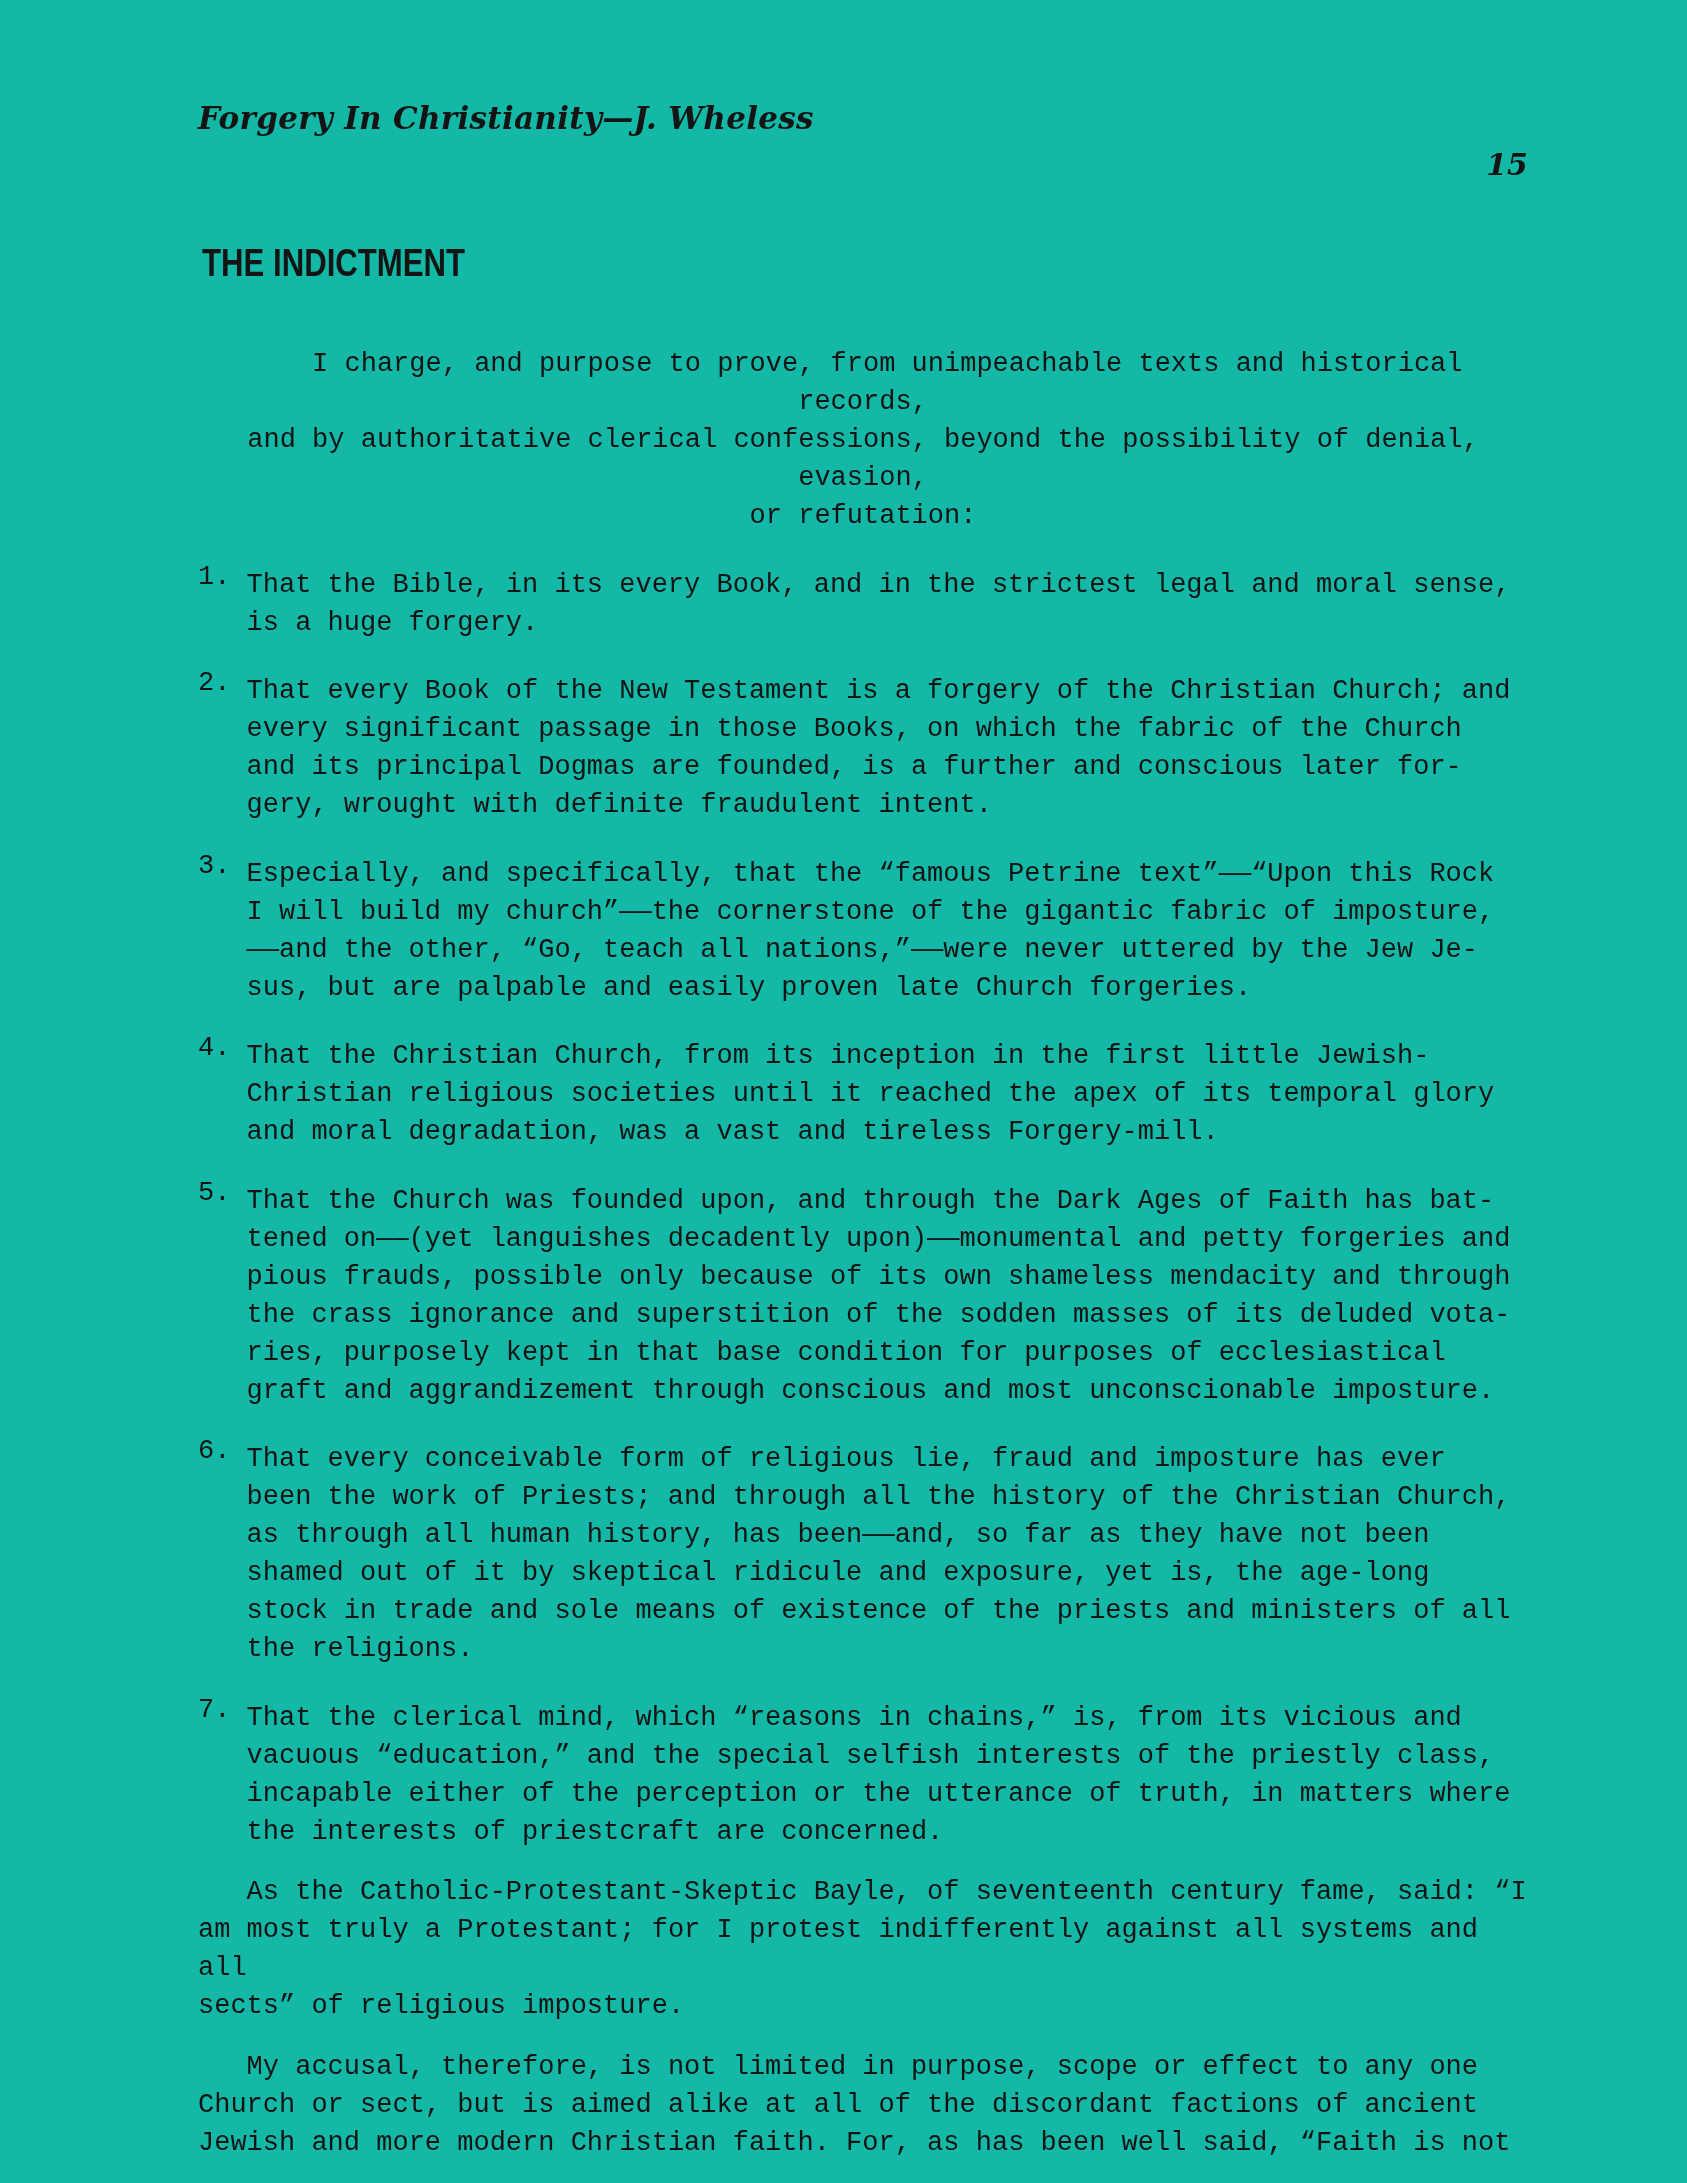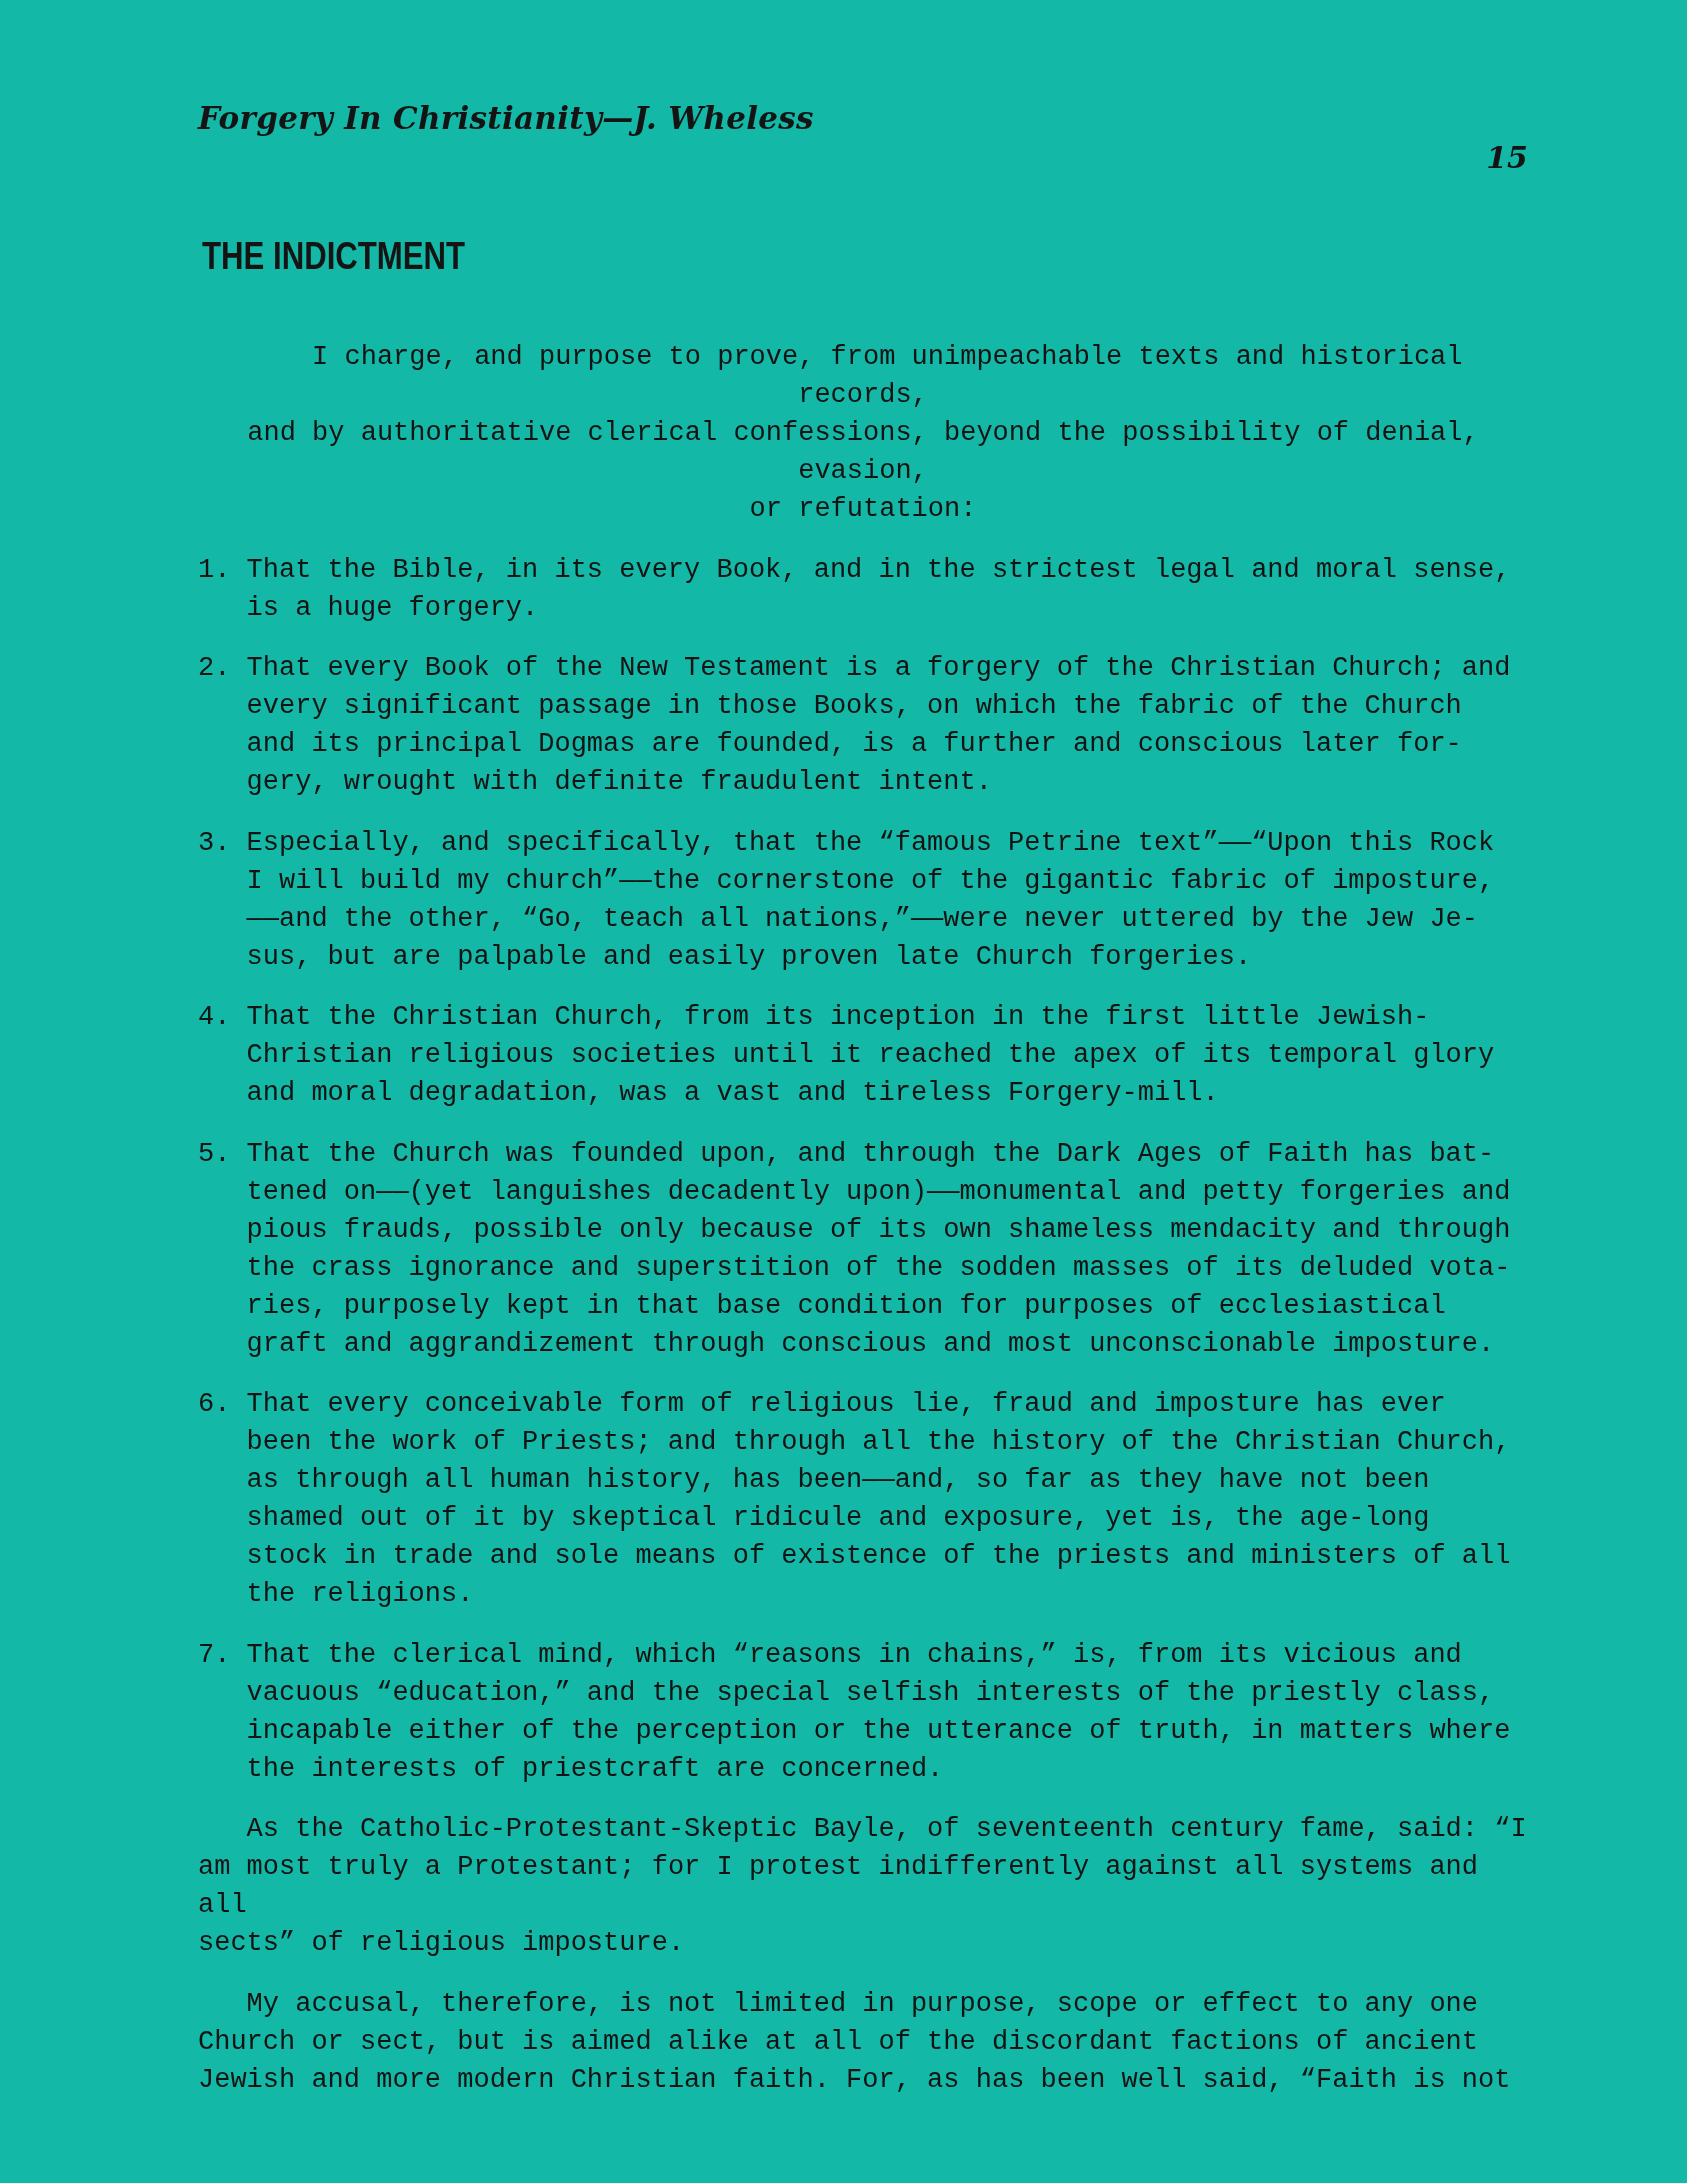--- a/index.html
+++ b/index.html
@@ -27,21 +27,21 @@
   }
   .header-title {
     font-size: 31px;
     line-height: 38px;
     letter-spacing: 0.3px;
   }
   .page-number {
     font-size: 30px;
     line-height: 36px;
     text-align: right;
-    margin-top: 3px;
+    margin-top: 10px;
   }
   .heading {
     margin: 64px 0 0 4px;
     font-family: "Liberation Sans", "DejaVu Sans", sans-serif;
     font-weight: 900;
     font-size: 38px;
     line-height: 33px;
     letter-spacing: 0px;
   }
   .heading .squeeze {
@@ -64,20 +64,21 @@
     display: flex;
   }
   .item-num {
     flex: 0 0 auto;
     width: 3ch;
     white-space: pre;
   }
   .item-text {
     flex: 1 1 auto;
     white-space: pre-wrap;
+    margin-top: 8px;
   }
 </style>
 </head>
 <body>
 
 <div class="page">
 
   <div class="header-row">
     <div class="header-title">Forgery In Christianity—J. Wheless</div>
     <div class="page-number">15</div>

